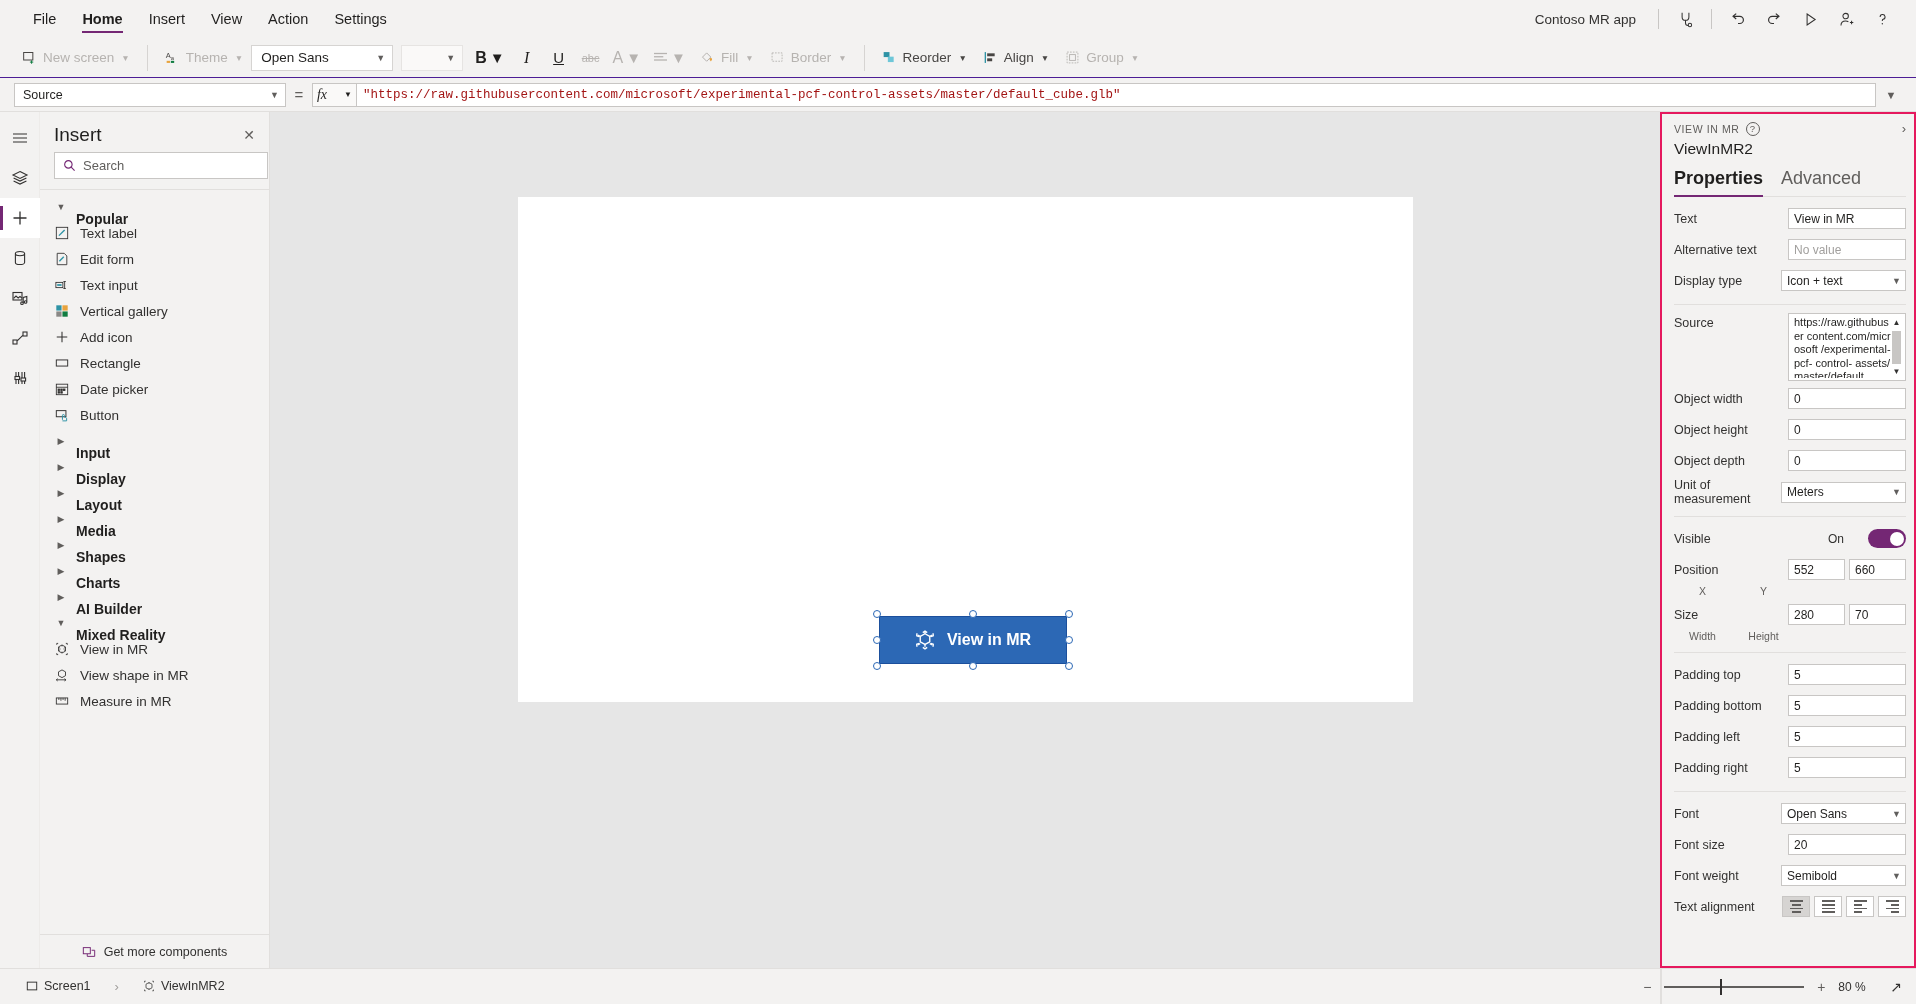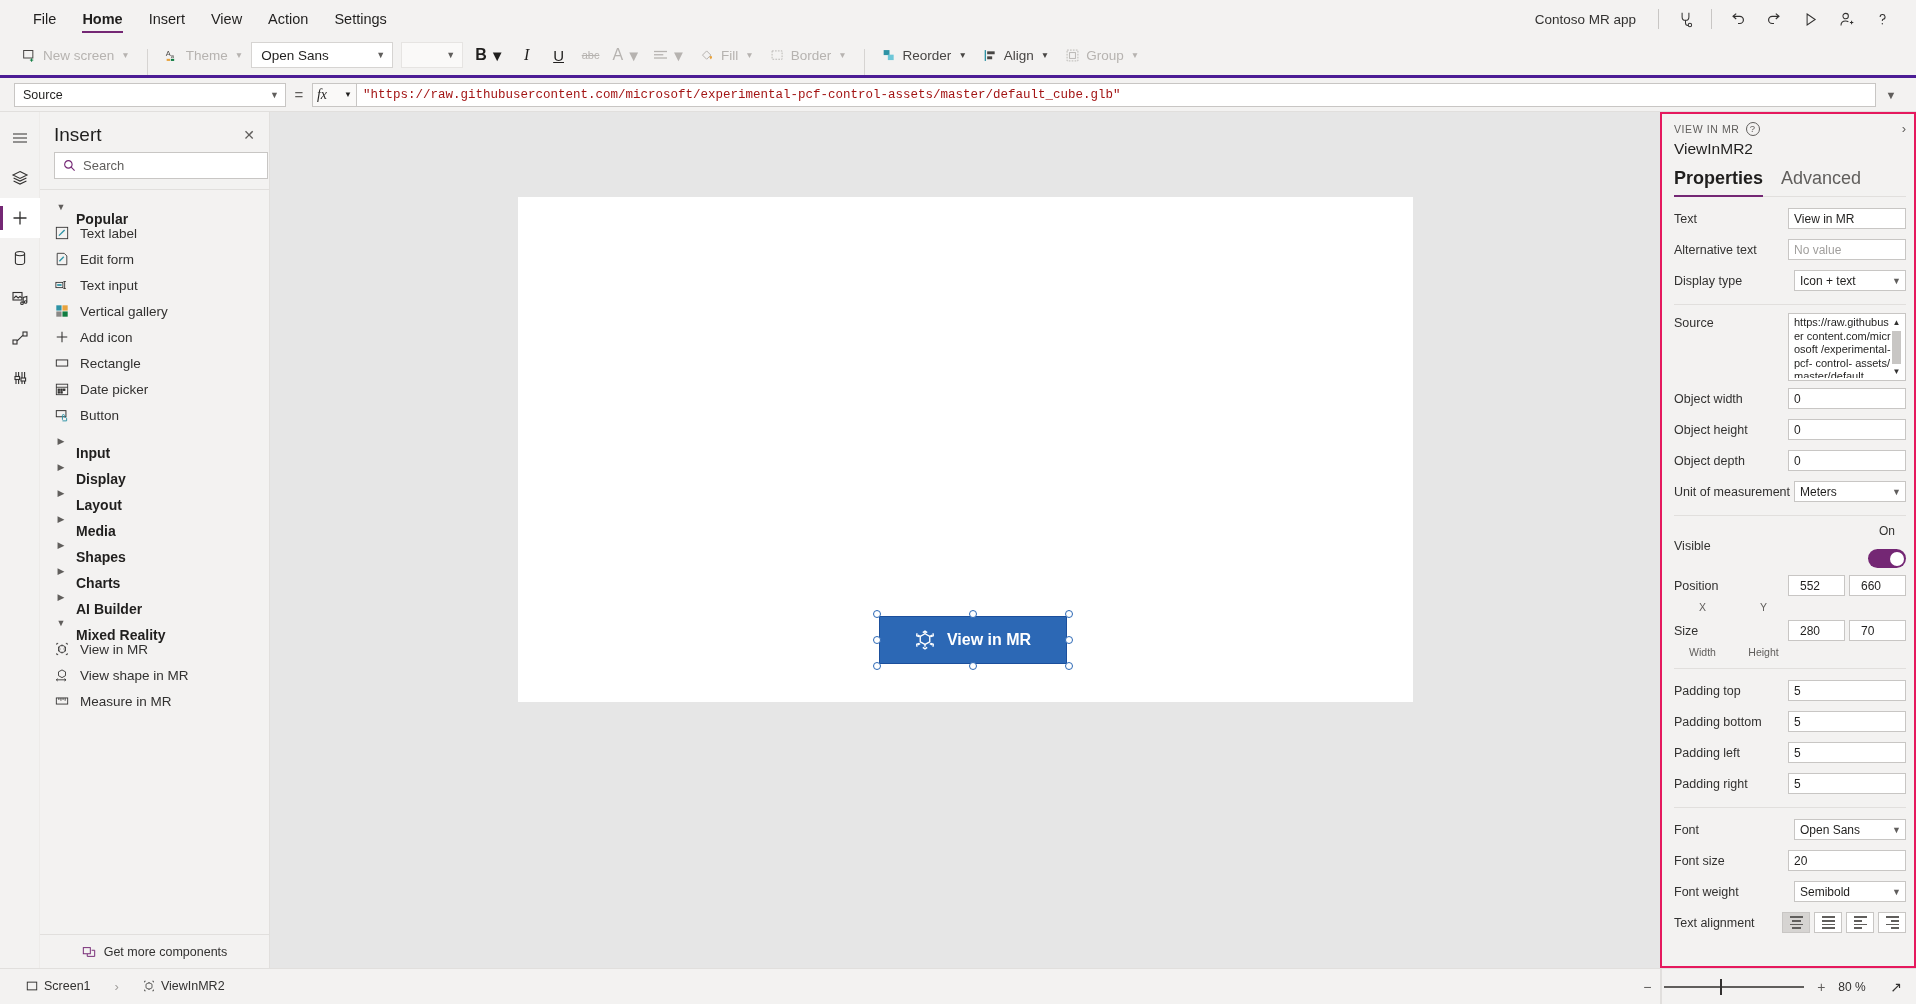--- a/index.html
+++ b/index.html
@@ -41,23 +41,23 @@
   .mb-icon {
     width: 36px; height: 32px; display: flex; align-items: center; justify-content: center;
     cursor: pointer; color: #323130;
   }
   .mb-icon svg { display: block; }
 
   
   .ribbon {
     height: 40px; min-height: 40px;
     background: #f3f2f1;
-    display: flex; align-items: flex-end;
+    display: flex; align-items: center;
     padding-left: 14px;
-    border-bottom: 3px solid #4c1d95;
+    border-bottom: 1px solid #4c1d95;
   }
   .rb-group { display: flex; align-items: center; height: 40px; }
   .rb-div { width: 1px; height: 26px; background: #d6d4d2; margin: 0 9px; }
   .rb-btn {
     display: flex; align-items: center; gap: 6px;
     height: 30px; padding: 0 8px;
     font-size: 13.5px; color: #484644; cursor: pointer; white-space: nowrap;
   }
   .rb-btn.disabled { color: #b6b3b0; cursor: default; }
   .rb-btn .chev { font-size: 8.5px; color: inherit; margin-left: 1px; }
@@ -220,43 +220,43 @@
   .pp-sect.nb { border-bottom: none; }
   .prow { display: flex; align-items: center; min-height: 27px; margin-bottom: 4px; }
   .prow .plabel { font-size: 12.5px; color: #323130; flex: 1; }
   .pinput {
     width: 118px; height: 21px; background: #fff; border: 1px solid #c8c6c4;
     font-size: 12px; color: #201f1e; padding: 0 5px;
     display: flex; align-items: center; cursor: text;
   }
   .pinput.ph { color: #a19f9d; }
   .pselect {
-    width: 112px; height: 21px; background: #fff; border: 1px solid #c8c6c4;
+    width: 125px; height: 21px; background: #fff; border: 1px solid #c8c6c4;
     font-size: 12px; color: #201f1e; padding: 0 4px 0 5px;
     display: flex; align-items: center; justify-content: space-between; cursor: pointer;
   }
   .pselect .chev { font-size: 9px; color: #605e5c; }
   .pnum {
     width: 57px; height: 21px; background: #fff; border: 1px solid #c8c6c4;
-    font-size: 12px; color: #201f1e; padding: 0 11px;
+    font-size: 12px; color: #201f1e; padding: 0 5px;
     display: flex; align-items: center; cursor: text;
   }
   .psrc {
     width: 118px; height: 68px; background: #fff; border: 1px solid #c8c6c4;
     font-size: 11px; color: #201f1e; padding: 2px 3px 2px 5px;
     display: flex; overflow: hidden; line-height: 13.5px; position: relative;
     word-break: break-all;
   }
   .psrc .txt { flex: 1; overflow: hidden; }
   .psrc-sb { width: 11px; display: flex; flex-direction: column; align-items: center; justify-content: space-between; }
   .psrc-sb .arr { font-size: 8px; color: #323130; }
   .psrc-sb .thumb { width: 9px; flex: 1; background: #c8c6c4; margin: 1px 0; }
   .prow.multi { align-items: flex-start; }
   .prow.multi .plabel { padding-top: 3px; }
-  .toggle-wrap { display: flex; align-items: center; gap: 11px; flex-direction: column; }
+  .toggle-wrap { display: flex; align-items: center; gap: 24px; }
   .toggle-label { font-size: 12px; color: #323130; }
   .toggle {
     width: 38px; height: 19px; border-radius: 10px; background: #742774;
     position: relative; cursor: pointer;
   }
   .toggle .knob {
     position: absolute; right: 2.5px; top: 2.5px; width: 14px; height: 14px;
     border-radius: 50%; background: #fff;
   }
   .pair { display: flex; gap: 4px; }

